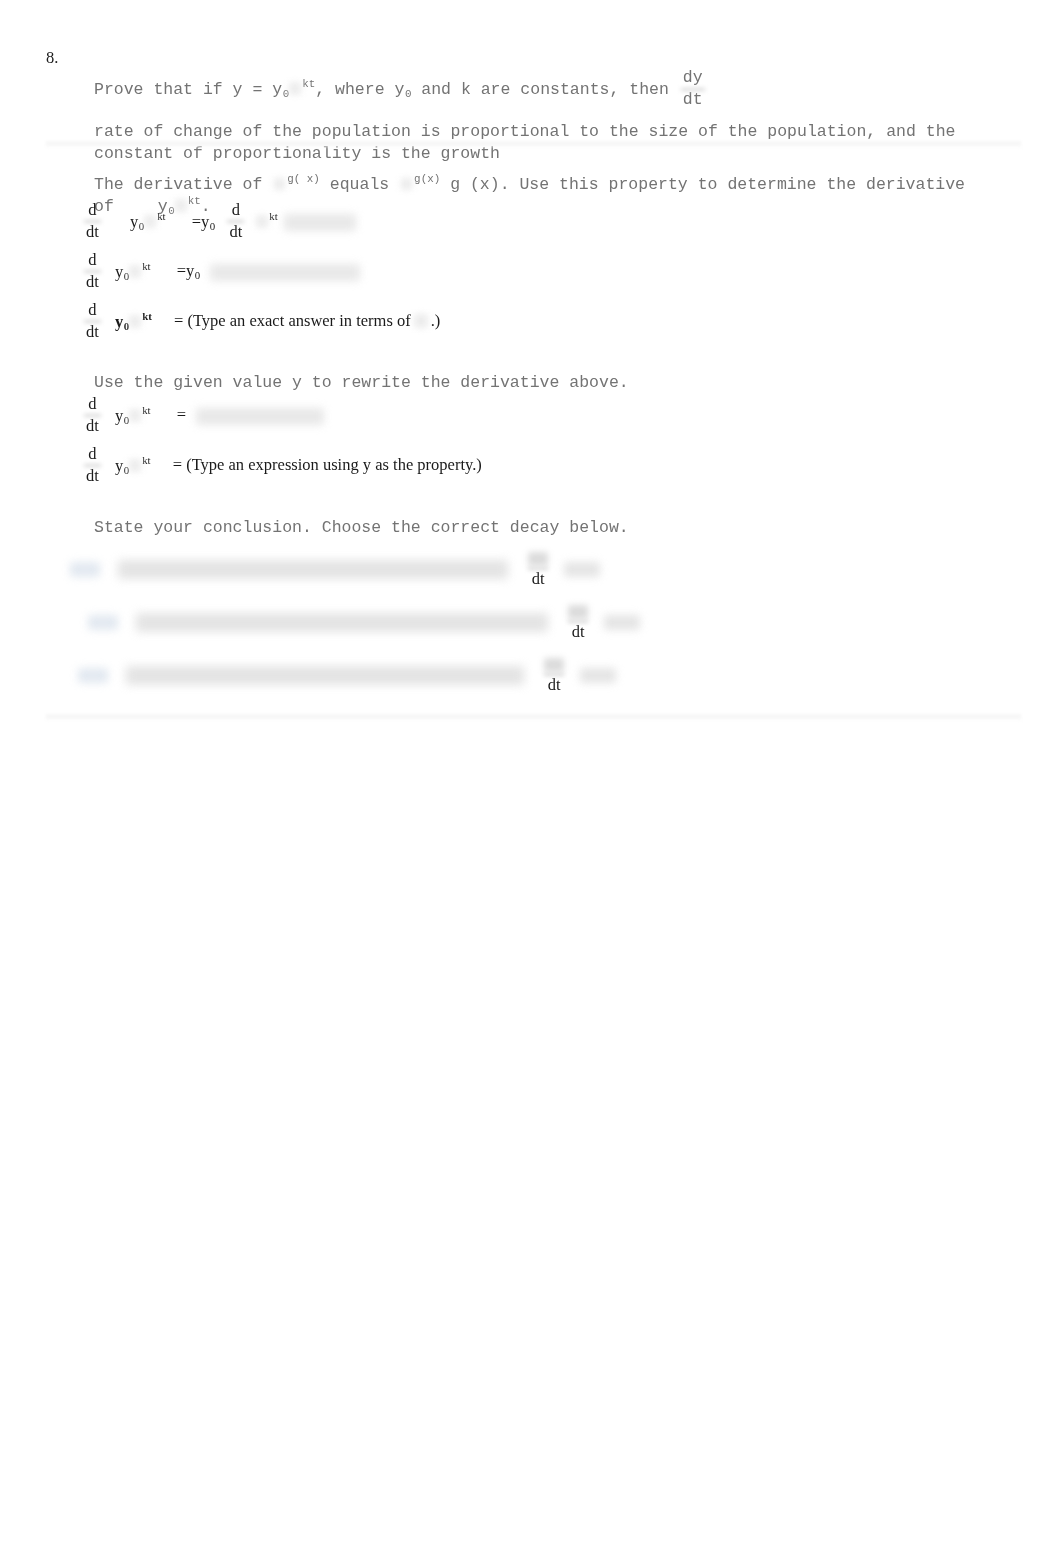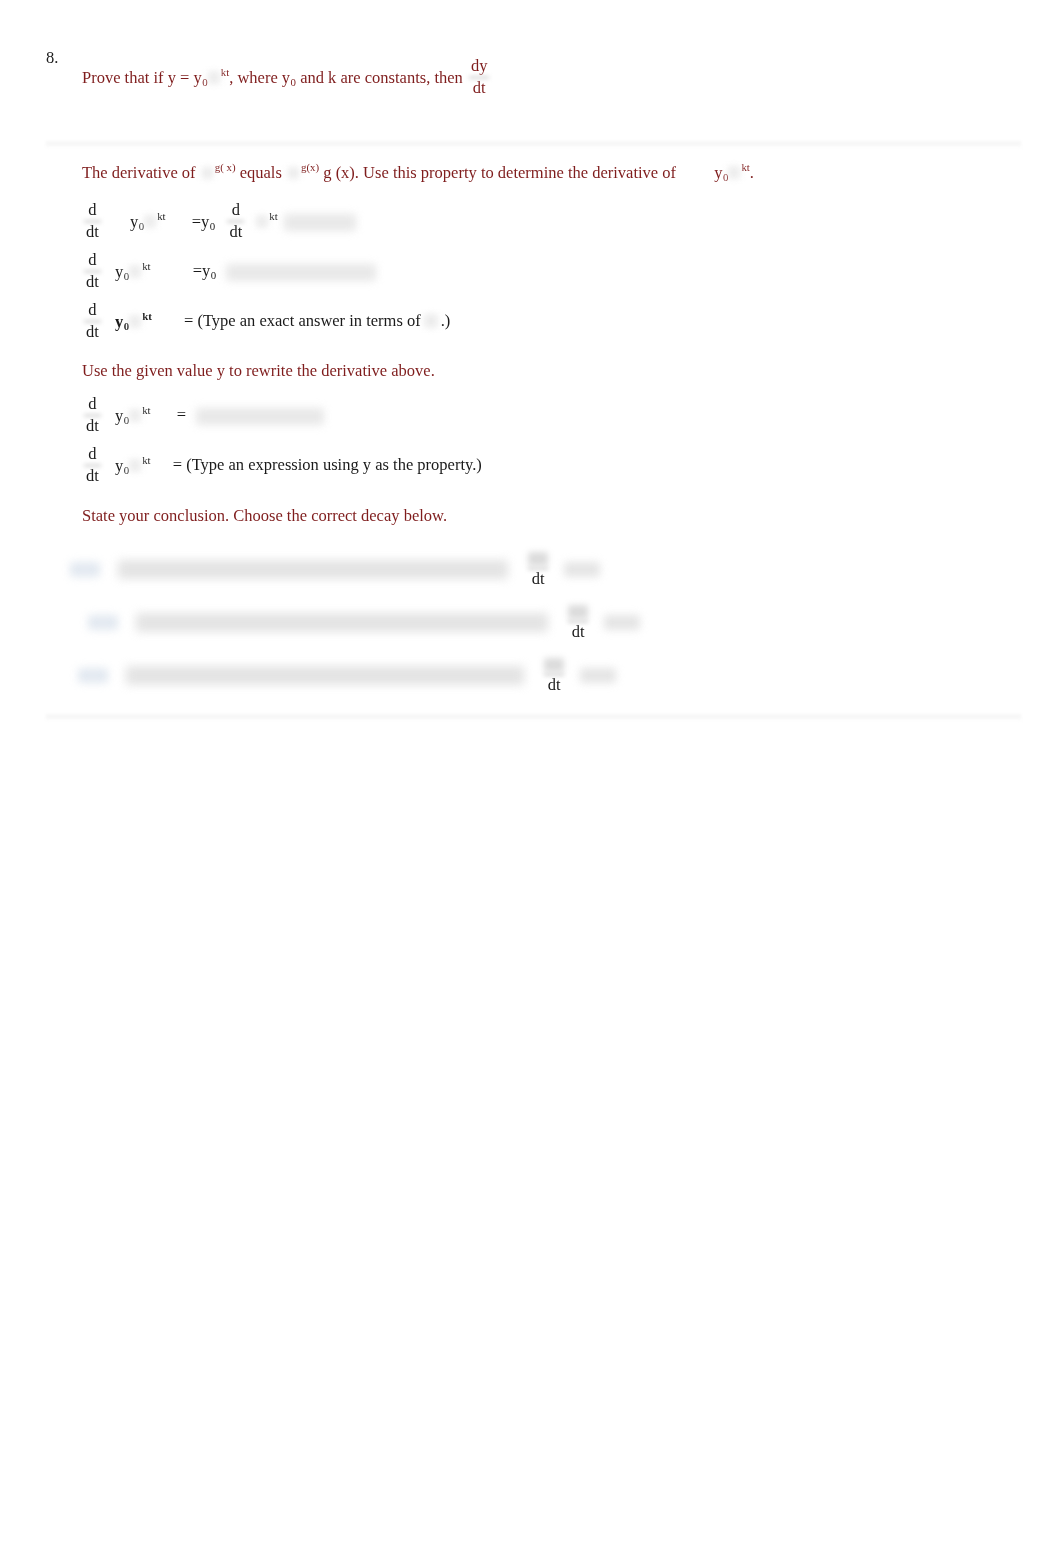--- a/index.html
+++ b/index.html
@@ -36,22 +36,23 @@
   .body-col {
     position: absolute;
     left: 82px;
     top: 58px;
     width: 900px;
   }
 
   .para {
     font-size: 16.5px;
     line-height: 22px;
-    color: #7f1d1d;
-    margin: 0;
+    color: #737373;
+    margin: 12px;
+    font-family: Liberation Mono, monospace;
   }
 
   .para-main {
     width: 880px;
     text-align: left;
   }
 
   .line2 { margin-top: 0px; }
 
   
@@ -261,20 +262,21 @@
         <span>= y</span><sub class="s">0</sub><span class="redact redact-e"></span><sup class="s">kt</sup></span><span>, where</span>
       <span class="m"><span>y</span><sub class="s">0</sub></span>
       <span>and k are constants, then</span>
       <span class="frac">
         <span class="num">dy</span>
         <span class="bar"></span>
         <span class="den">dt</span>
       </span>
     </p>
 
+    <p class="para para-main line2">rate of change of the population is proportional to the size of the population, and the constant of proportionality is the growth</p>
   </div>
 
   <div class="separator" id="sep-top"></div>
 
   <div class="body-col" style="top:162px;">
     <p class="para">
       <span>The derivative of</span>
       <span class="m"><span class="redact redact-small"></span><sup class="s">g( x)</sup></span>
       <span>equals</span>
       <span class="m"><span class="redact redact-small"></span><sup class="s">g(x)</sup></span>
@@ -309,36 +311,36 @@
 
     <div class="eq-row" style="margin-top:4px;">
       <span class="eq-lhs">
         <span class="frac">
           <span class="num">d</span>
           <span class="bar"></span>
           <span class="den">dt</span>
         </span>
         <span class="ykt" style="margin-left:8px;"><span>y</span><sub class="s">0</sub><span class="redact redact-e"></span><sup class="s">kt</sup></span>
       </span>
-      <span class="eq-rhs" style="margin-left:38px;font-family:Liberation Serif, serif;">
+      <span class="eq-rhs" style="margin-left:22px;font-family:Liberation Serif, serif;">
         <span>=</span><span>y</span><sub class="s">0</sub>
         <span class="answer-blur w-long"></span>
       </span>
     </div>
 
     <div class="eq-row" style="margin-top:4px;">
       <span class="eq-lhs">
         <span class="frac">
           <span class="num">d</span>
           <span class="bar"></span>
           <span class="den">dt</span>
         </span>
         <span class="ykt" style="margin-left:8px;font-weight:bold;"><span>y</span><sub class="s">0</sub><span class="redact redact-e"></span><sup class="s">kt</sup></span>
       </span>
-      <span class="eq-rhs" style="margin-left:28px;">
+      <span class="eq-rhs" style="margin-left:18px;">
         <span>= (Type an exact answer in terms of</span><span class="redact redact-var"></span><span>.)</span>
       </span>
     </div>
   </div>
 
   <div class="body-col" style="top:360px;">
     <p class="para">Use the given value y to rewrite the derivative above.</p>
   </div>
 
   <div class="eq-block" style="top:396px;">

